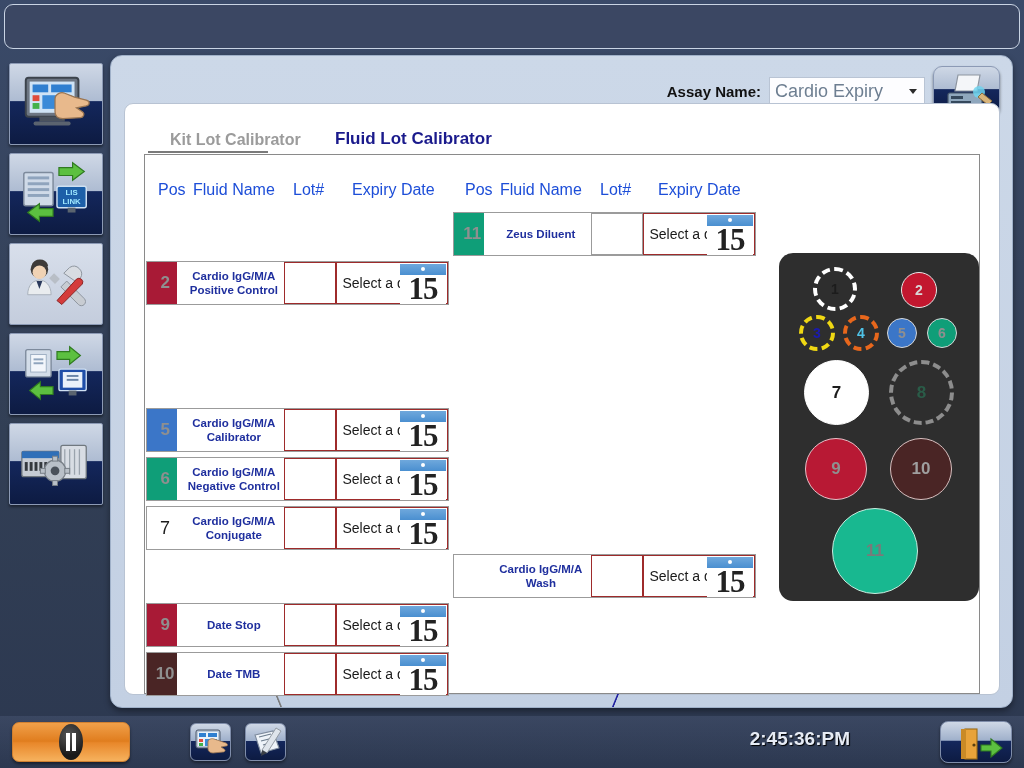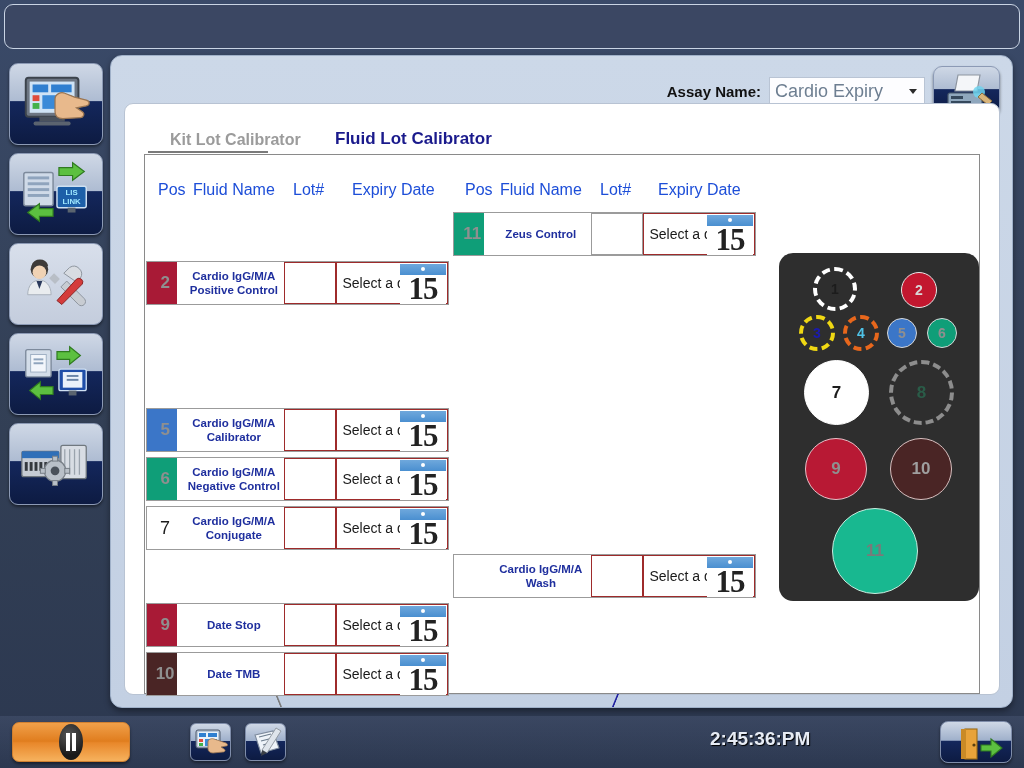--- a/index.html
+++ b/index.html
@@ -25,21 +25,21 @@
   }
 
   
   .sidebar {
     position: absolute; left: 0; top: 55px;
     width: 112px; height: 650px;
   }
   .side-btn {
     position: absolute; left: 9px;
     width: 94px; height: 82px;
-    border-radius: 9px;
+    border-radius: 2px;
     border: 1px solid #8c9ab5;
     background: linear-gradient(180deg, #cfd8e6 0%, #aebcd2 46%, #14275c 47%, #0d1b42 100%);
     box-shadow: 0 2px 3px rgba(0,0,0,.45);
     overflow: hidden;
   }
   .side-btn.flat {
     background: linear-gradient(180deg, #d8dfeb 0%, #c4cddd 100%);
   }
   .side-btn .glyph {
     position: absolute; left: 0; top: 0; width: 100%; height: 100%;
@@ -268,21 +268,21 @@
     position: absolute; top: 7px;
     width: 41px; height: 38px;
     border-radius: 6px;
     border: 1px solid #7f8daa;
     background: linear-gradient(180deg,#cfd8e6 0%, #9fb0cb 46%, #14275c 47%, #0d1b42 100%);
     box-shadow: 0 2px 3px rgba(0,0,0,.4);
     overflow: hidden;
   }
   .clock {
     position: absolute; left: 710px; top: 12px;
-    width: 140px; text-align: left;
+    width: 140px; text-align: right;
     font-size: 19px; font-weight: bold; color: #e7ecf5;
     text-shadow: 1px 1px 1px #000;
   }
   .exit-btn {
     position: absolute; right: 12px; top: 5px;
     width: 72px; height: 42px;
     border-radius: 8px;
     border: 1px solid #7f8daa;
     background: linear-gradient(180deg,#cfd8e6 0%, #9fb0cb 46%, #14275c 47%, #0d1b42 100%);
     box-shadow: 0 2px 3px rgba(0,0,0,.45);
@@ -539,21 +539,21 @@
               </div>
             </div>
           </div>
         </div>
       <div id="rows-right">
           <div class="frow" style="top: 57px; left: 308px; width: 303px;">
             <div class="pos-cell">
               <div class="pos-swatch" style="background: rgb(15, 158, 120);"></div>
               <div class="pos-num" style="color: rgb(143, 143, 143);">11</div>
             </div>
-            <div class="name-cell">Zeus Control</div>
+            <div class="name-cell">Zeus Diluent</div>
             <input class="lot-cell plain" type="text" style="">
             <div class="date-cell">
               <span class="date-text">Select a date</span>
               <div class="cal-icon">
                 <div class="cal-top">
                   <div class="cal-dot"></div>
                 </div>
                 <div class="cal-num">15</div>
               </div>
             </div>

